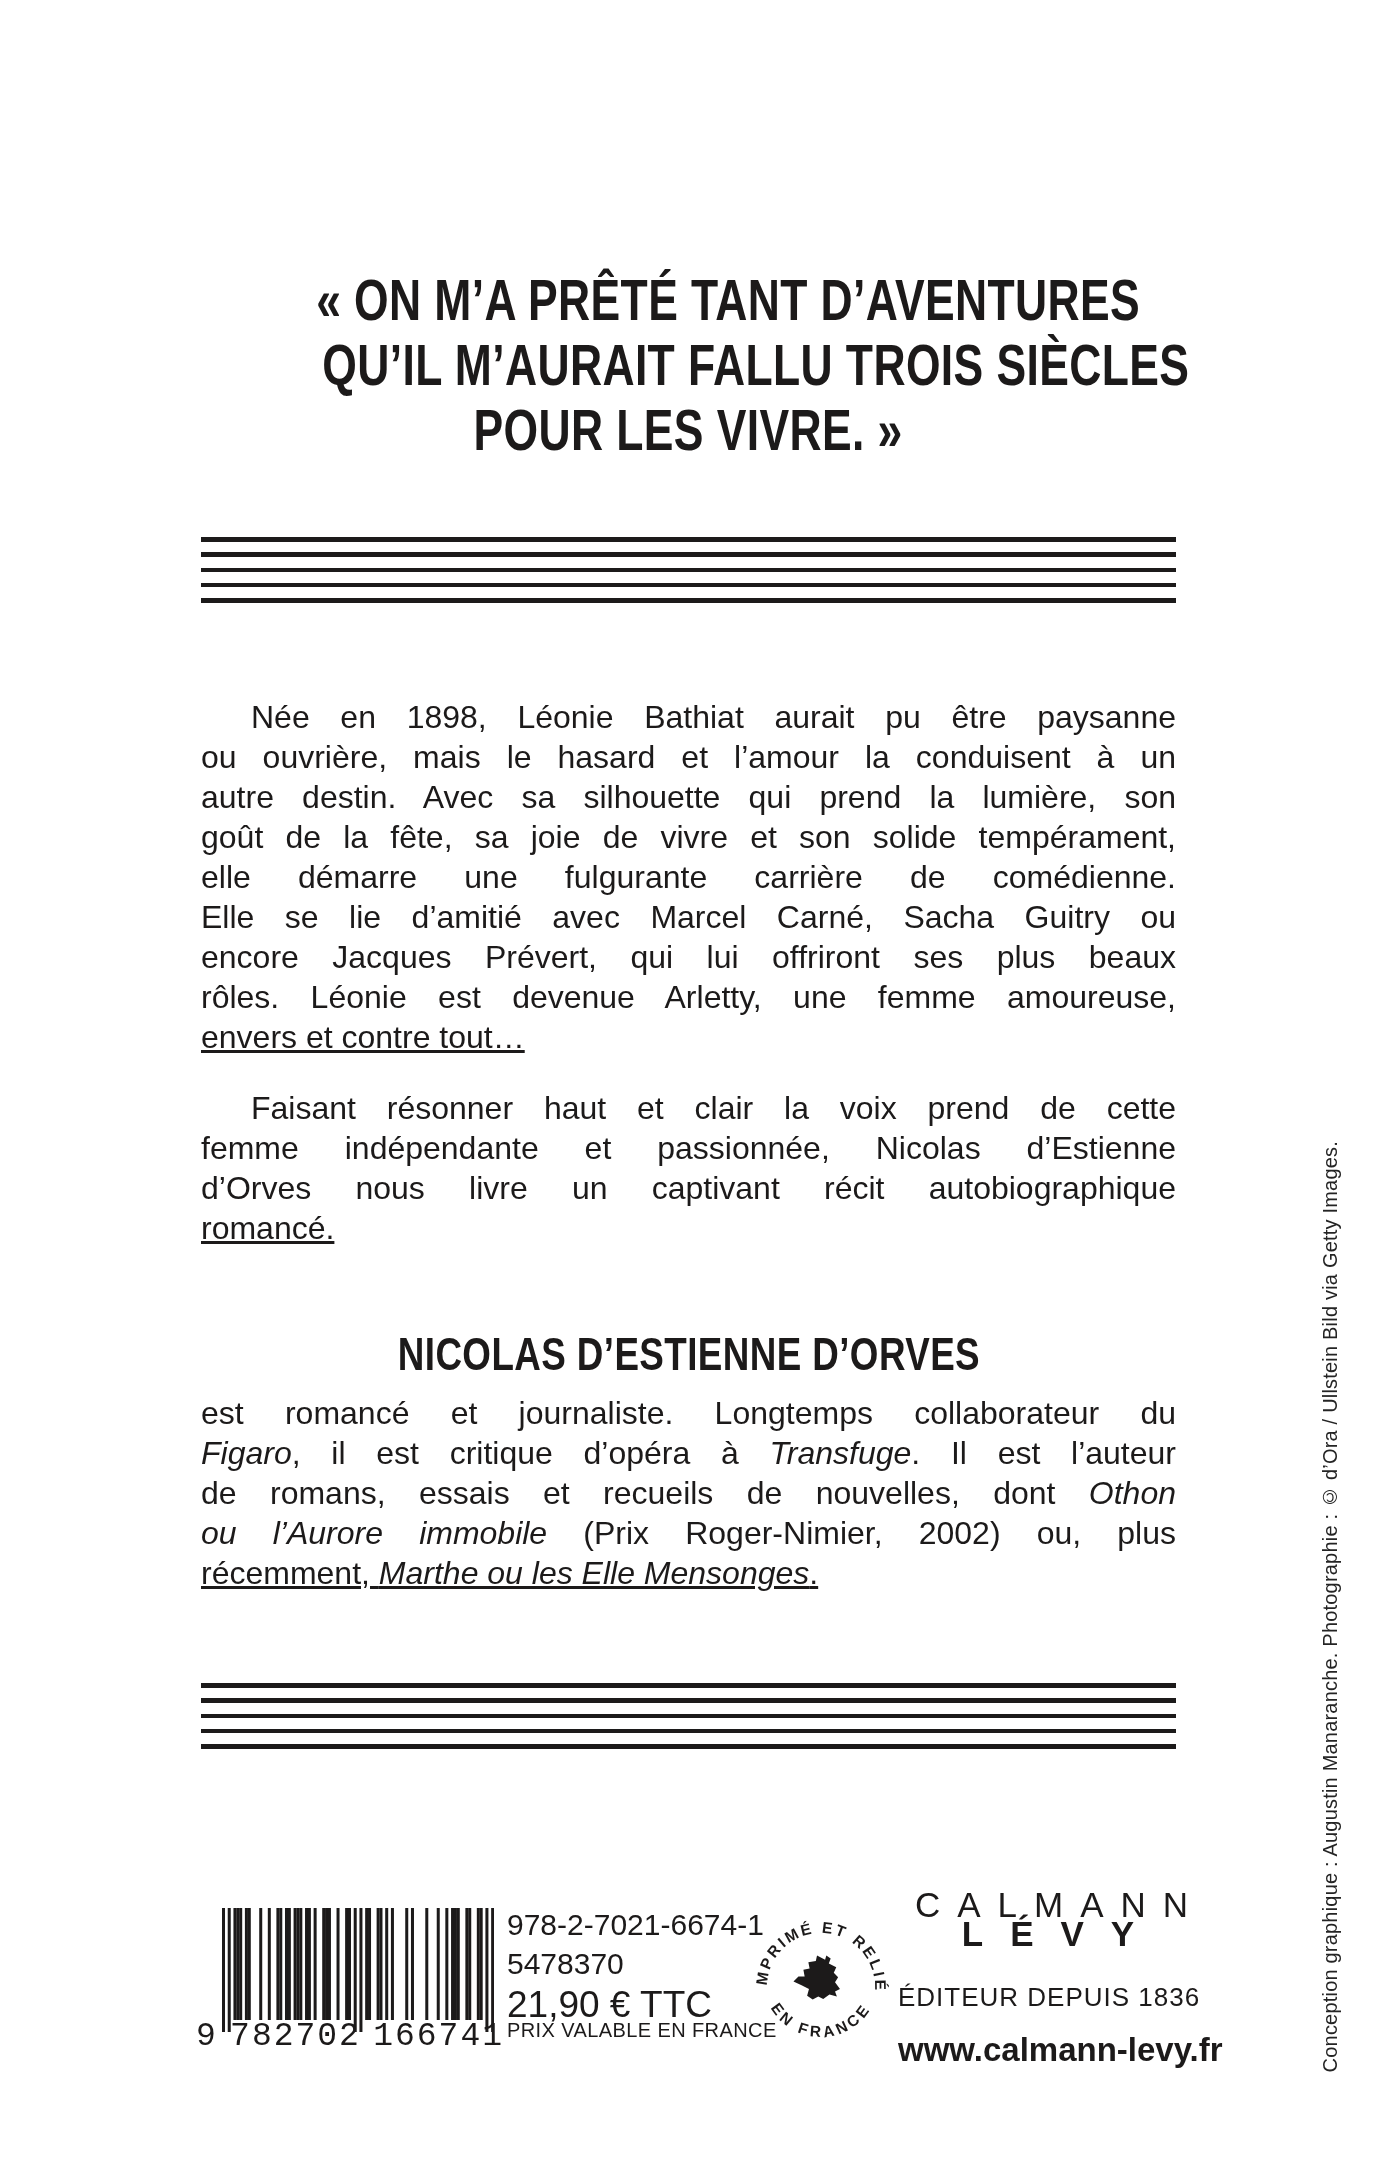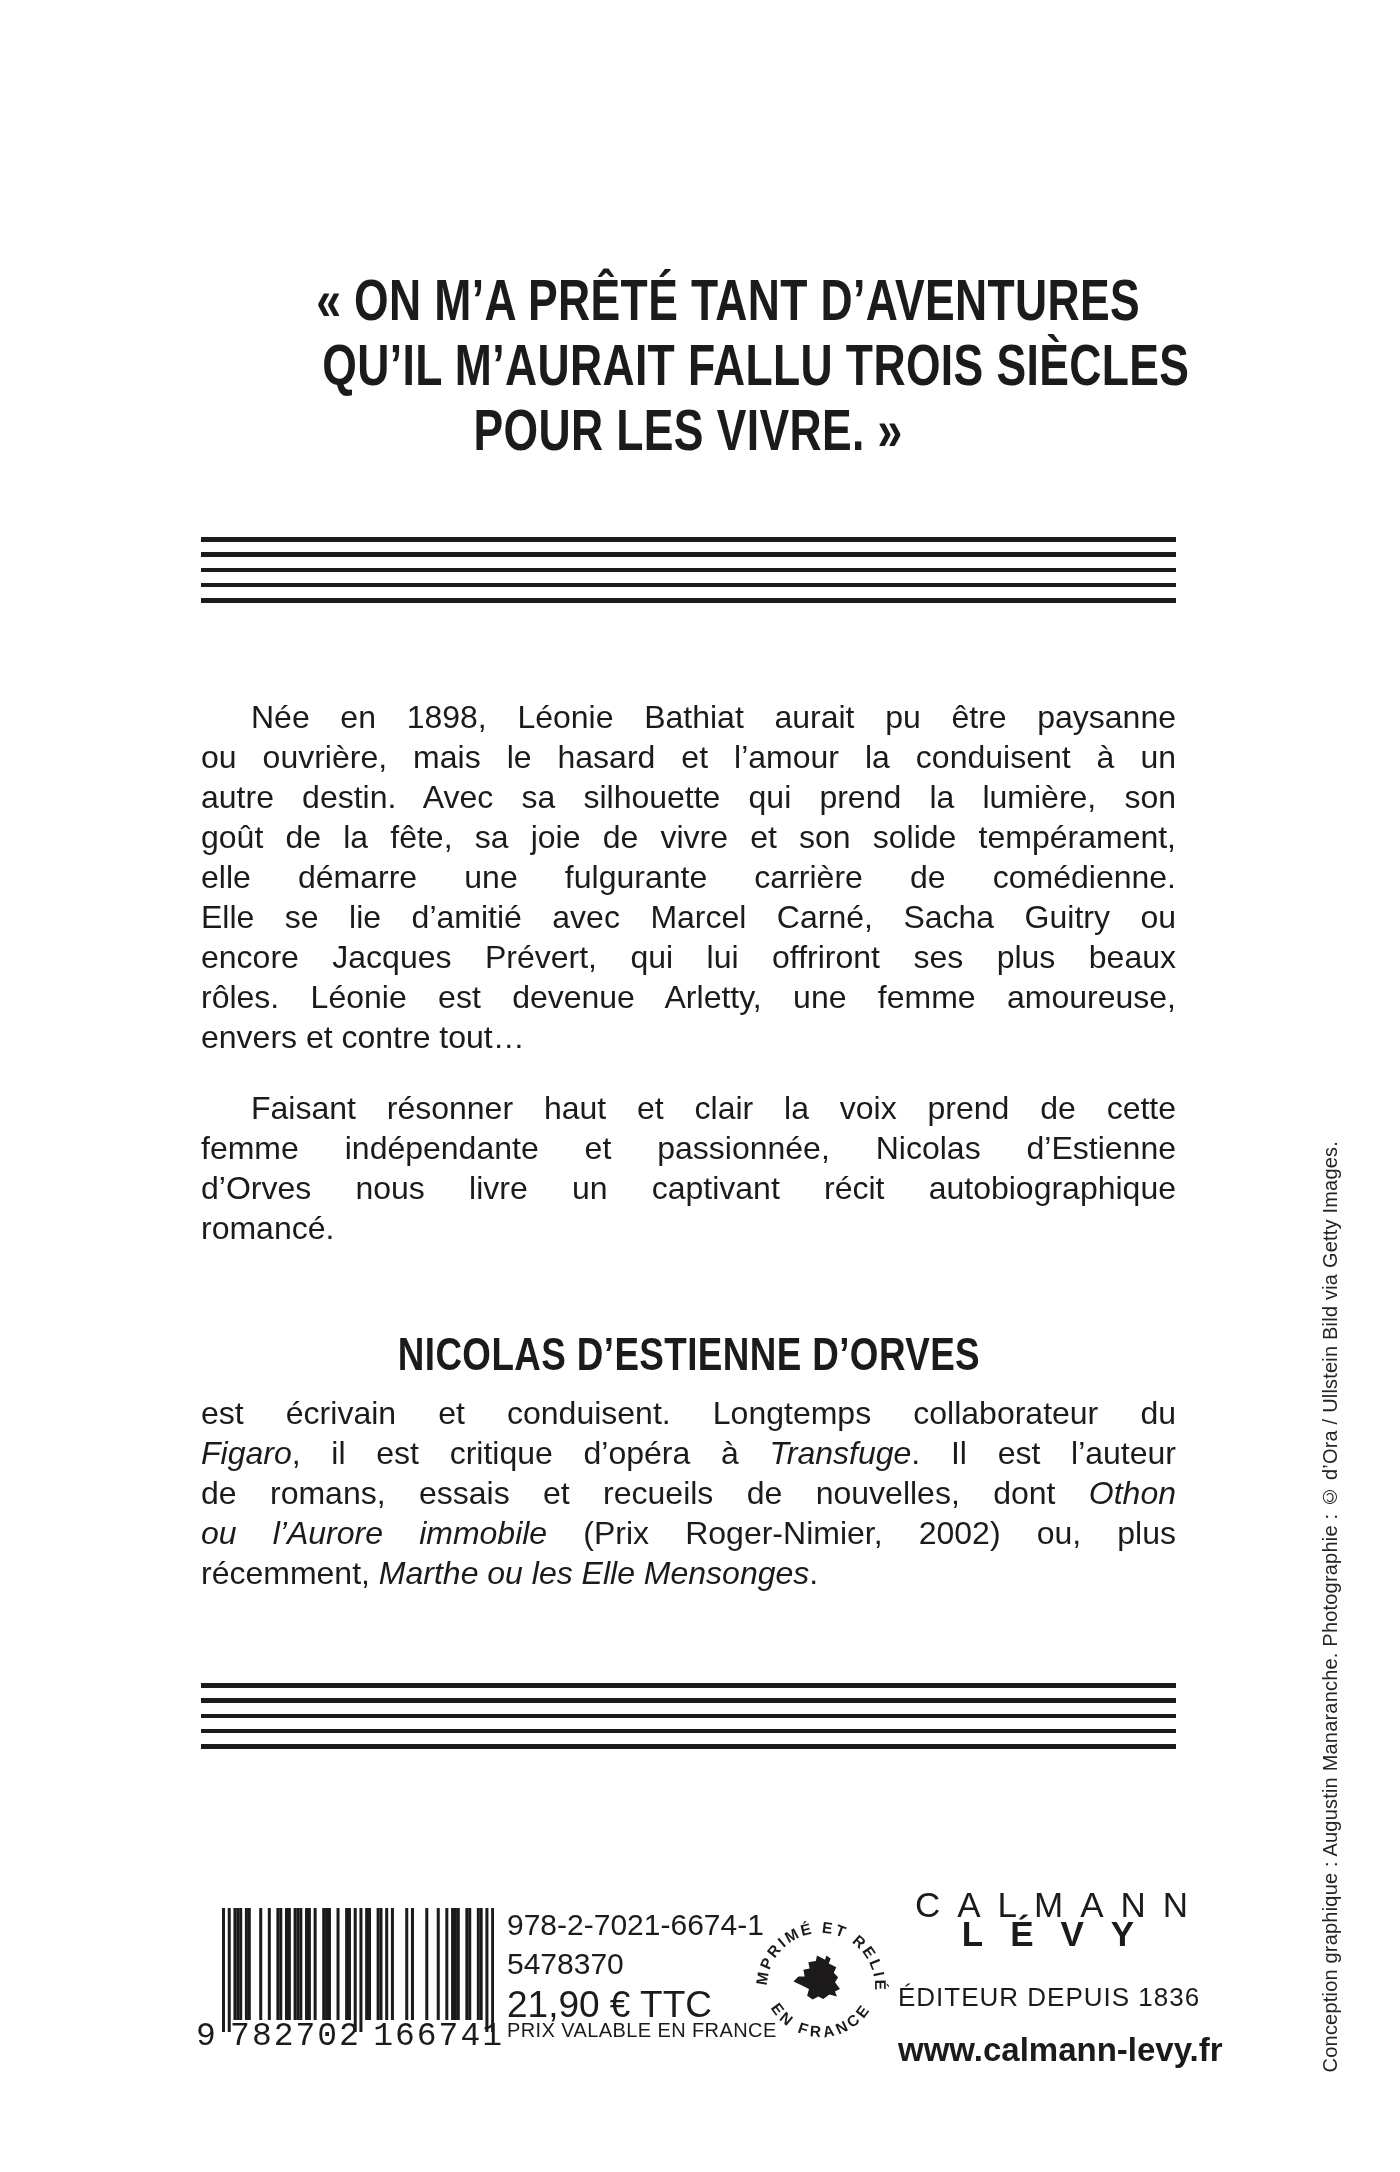--- a/index.html
+++ b/index.html
@@ -17,21 +17,21 @@
   
   .rule { position:absolute; left:201px; width:975px; }
   .rule i { display:block; height:4.5px; background:#1c1a1a; margin-bottom:10.8px; }
   .rule i:last-child { margin-bottom:0; }
 
   
   .para { position:absolute; left:201px; width:975px; font-size:32px; }
   .para .line { line-height:40px; height:40px; text-align:justify; text-align-last:justify;
                 white-space:nowrap; }
   .para .line.indent { text-indent:50px; }
-  .para .line.last { text-align-last:left; }
+  .para .line.last { text-align-last:left;text-decoration:underline; }
 
   
   .author-name { position:absolute; left:201px; top:1330px; width:975px; text-align:center;
                  font-size:46px; font-weight:700; line-height:48px; white-space:nowrap; }
   .author-name .cond { display:inline-block; transform:scaleX(0.8); transform-origin:center; letter-spacing:0.5px; }
 
   
   .barcode-svg { position:absolute; left:222px; top:1908px; }
   .barcode-digits { position:absolute; left:196px; top:2018px; width:308px;
                     display:flex; justify-content:space-between;
@@ -92,21 +92,21 @@
       <div class="line"><span>femme indépendante et passionnée, Nicolas d’Estienne</span></div>
       <div class="line"><span>d’Orves nous livre un captivant récit autobiographique</span></div>
       <div class="line last"><span>romancé.</span></div>
     </div>
 
   <div class="author-name">
     <span class="cond">NICOLAS D’ESTIENNE D’ORVES</span>
   </div>
 
   <div class="para" style="top:1393px;">
-      <div class="line"><span>est écrivain et conduisent. Longtemps collaborateur du</span></div>
+      <div class="line"><span>est romancé et journaliste. Longtemps collaborateur du</span></div>
       <div class="line"><i>Figaro</i><span>, il est critique d’opéra à </span><i>Transfuge</i><span>. Il est l’auteur</span></div>
       <div class="line"><span>de romans, essais et recueils de nouvelles, dont </span><i>Othon</i></div>
       <div class="line"><i>ou l’Aurore immobile</i><span> (Prix Roger-Nimier, 2002) ou, plus</span></div>
       <div class="line last"><span>récemment, </span><i>Marthe ou les Elle Mensonges</i><span>.</span></div>
     </div>
 
   <div class="rule" style="top:1683px;">
     <i></i>
       <i></i>
       <i></i>

